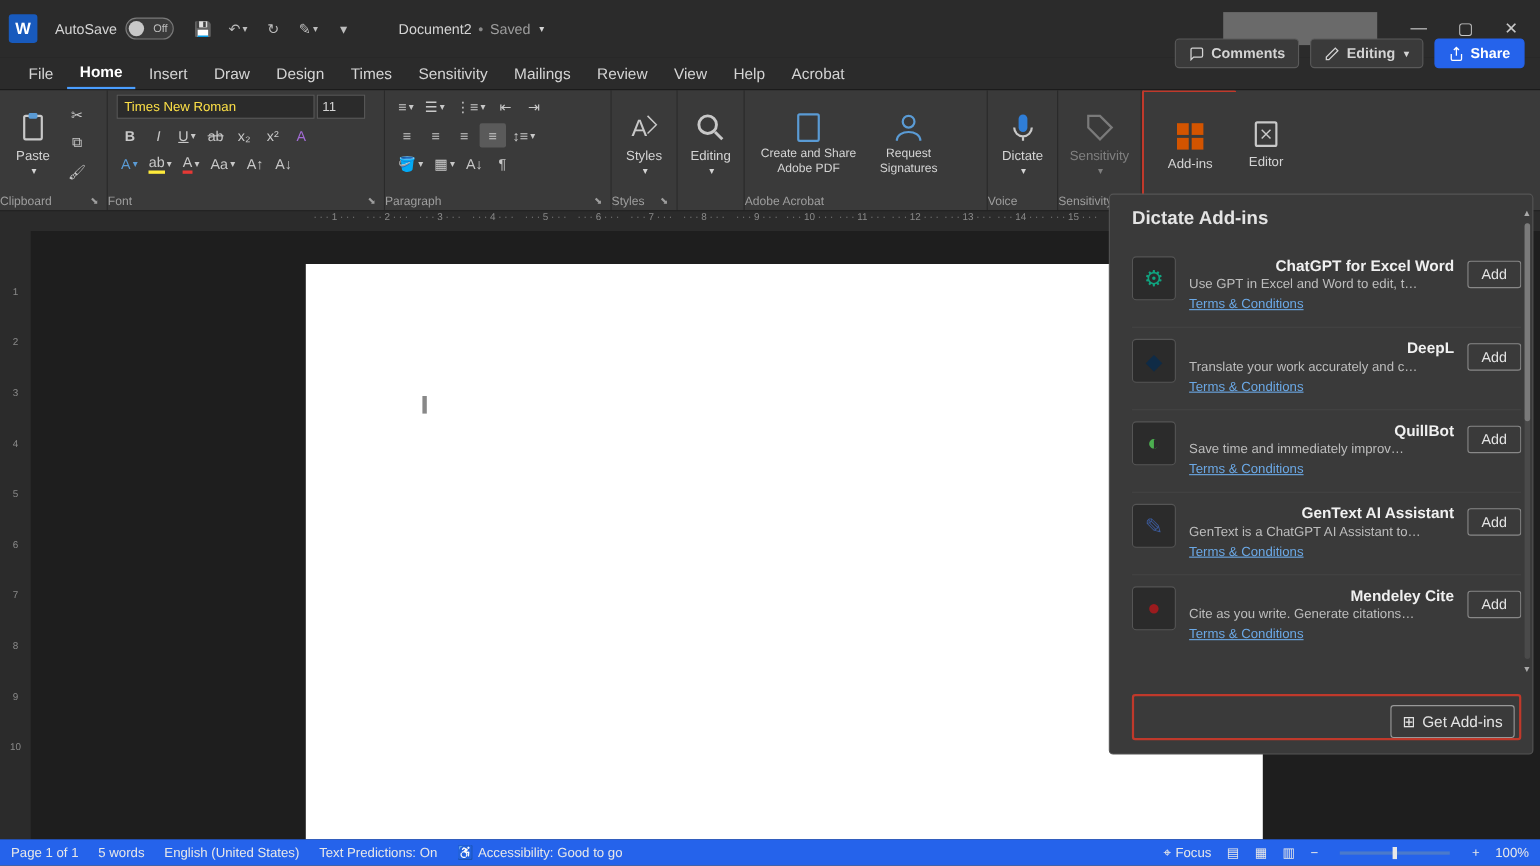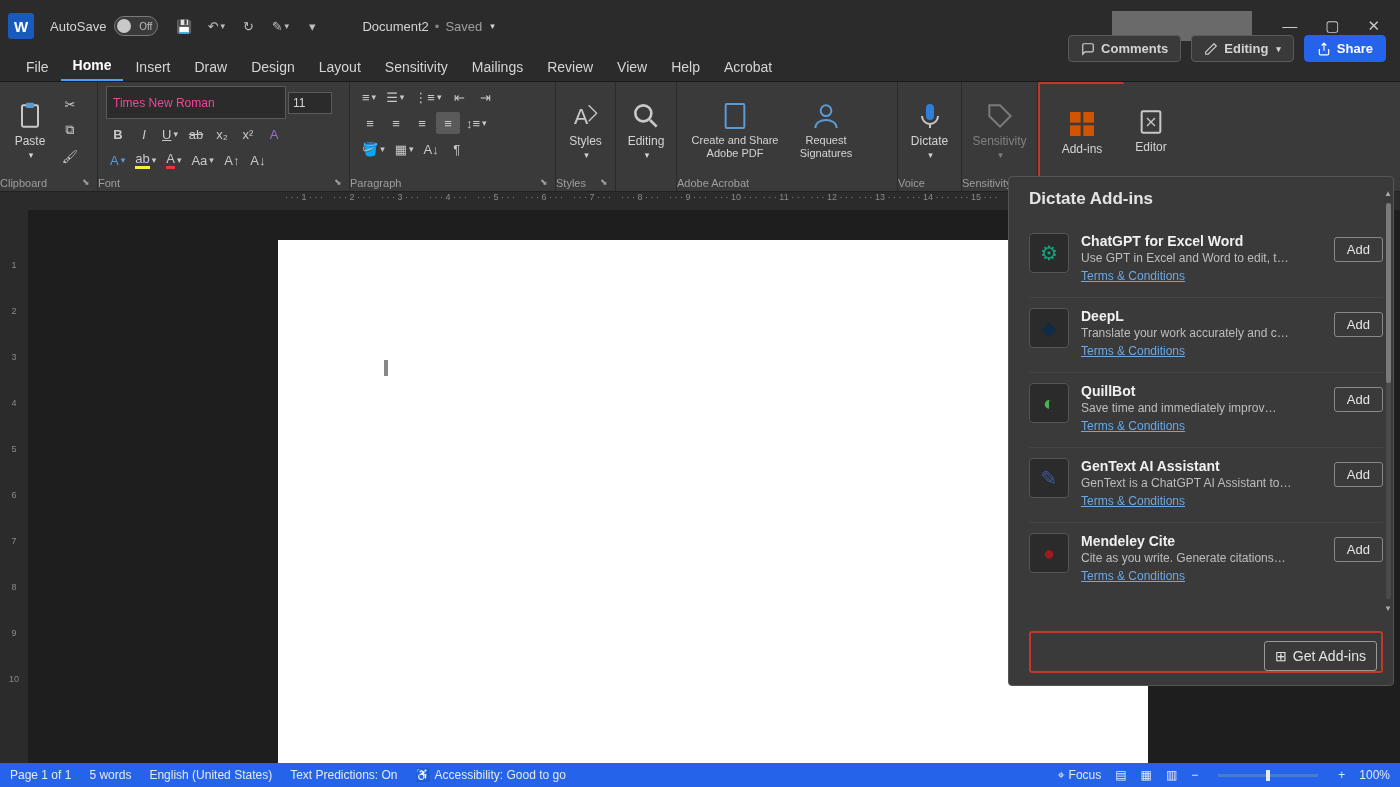--- a/index.html
+++ b/index.html
@@ -33,21 +33,21 @@
 
 .ribbon { height: 110px; background: #3a3a3a; display: flex; border-bottom: 1px solid #222; }
 .rgroup { border-right: 1px solid #2a2a2a; padding: 4px 8px 2px; display: flex; flex-direction: column; position: relative; }
 .rgroup .glabel { position: absolute; bottom: 2px; left: 0; right: 0; text-align: left; font-size: 11px; color: #9e9e9e; }
 .rgroup .launcher { position: absolute; bottom: 3px; right: 4px; width: 11px; height: 11px; font-size: 9px; color: #9e9e9e; }
 .rrow { display: flex; align-items: center; gap: 2px; }
 .bigbtn { display: flex; flex-direction: column; align-items: center; justify-content: center; color: #d4d4d4; padding: 2px 6px; cursor: pointer; font-size: 12px; gap: 2px; height: 88px; }
 .bigbtn svg { width: 32px; height: 32px; }
 .smbtn { width: 24px; height: 22px; display: flex; align-items: center; justify-content: center; color: #c8c8c8; cursor: pointer; border-radius: 2px; font-size: 13px; }
 .smbtn.broad { width: auto; padding: 0 4px; }
-.fontname { width: 180px; height: 33px; background: #2b2b2b; border: 1px solid #5a5a5a; color: #ec4899; padding: 0 6px; font-size: 12px; }
+.fontname { width: 180px; height: 22px; background: #2b2b2b; border: 1px solid #5a5a5a; color: #fde047; padding: 0 6px; font-size: 12px; }
 .fontsize { width: 44px; height: 22px; background: #2b2b2b; border: 1px solid #5a5a5a; color: #d4d4d4; padding: 0 4px; font-size: 12px; }
 .addins-highlight { border: 2px solid #c0392b; border-radius: 2px; }
 
 
 .ruler-row { height: 18px; background: #2b2b2b; display: flex; }
 .vruler-space { width: 28px; }
 .hruler { flex: 1; position: relative; color: #8a8a8a; font-size: 9px; padding-left: 252px; letter-spacing: 0; }
 .hruler span { display: inline-block; width: 48px; text-align: center; }
 
 
@@ -58,21 +58,21 @@
 .cursor { position: absolute; left: 106px; top: 120px; width: 4px; height: 16px; background: #888; }
 
 
 .addinspane { position: absolute; right: 6px; top: 176px; width: 386px; height: 510px; background: #3a3a3a; border: 1px solid #555; border-radius: 4px; padding: 12px 10px 12px 20px; display: flex; flex-direction: column; }
 .addinspane h3 { color: #e4e4e4; font-size: 17px; font-weight: 600; margin-bottom: 14px; }
 .addinlist { flex: 1; overflow-y: auto; }
 .addin-item { display: flex; gap: 12px; padding: 10px 0 14px; border-bottom: 1px solid #444; align-items: flex-start; }
 .addin-item:last-child { border-bottom: none; }
 .addin-ico { width: 40px; height: 40px; background: #2b2b2b; border: 1px solid #555; border-radius: 4px; display: flex; align-items: center; justify-content: center; font-size: 20px; flex-shrink: 0; }
 .addin-txt { flex: 1; min-width: 0; }
-.addin-txt .title { color: #f0f0f0; font-weight: 600; font-size: 14px; margin-bottom: 2px; }
+.addin-txt .title { color: #f0f0f0; font-weight: 600; font-size: 14px; margin-bottom: 2px; text-align: right; }
 .addin-txt .desc { color: #bdbdbd; font-size: 12px; white-space: nowrap; overflow: hidden; text-overflow: ellipsis; max-width: 215px; margin-bottom: 3px; }
 .addin-txt .terms { color: #6ba8e5; font-size: 12px; text-decoration: underline; cursor: pointer; }
 .addbtn { background: transparent; border: 1px solid #888; border-radius: 3px; color: #e4e4e4; padding: 4px 12px; cursor: pointer; font-size: 13px; align-self: flex-start; margin-top: 4px; }
 .get-addins-wrap { padding: 8px 4px 0; border: 2px solid #c0392b; border-radius: 3px; margin-top: 6px; display: flex; justify-content: flex-end; }
 .get-addins { background: transparent; border: 1px solid #999; border-radius: 3px; padding: 6px 10px; color: #e4e4e4; cursor: pointer; display: flex; align-items: center; gap: 6px; font-size: 14px; }
 .pane-scroll { position: absolute; right: 0; top: 12px; bottom: 72px; width: 10px; }
 .pane-scroll .track { position: absolute; top: 14px; bottom: 14px; right: 2px; width: 5px; background: #4a4a4a; border-radius: 3px; }
 .pane-scroll .thumb { position: absolute; top: 14px; right: 2px; width: 5px; height: 180px; background: #7a7a7a; border-radius: 3px; }
 .pane-scroll .up, .pane-scroll .dn { position: absolute; right: 1px; font-size: 8px; color: #aaa; }
 .pane-scroll .up { top: 0; } .pane-scroll .dn { bottom: 0; }
@@ -116,21 +116,21 @@
     <span>✕</span>
   </div>
 </div>
 
 <div class="ribbon-tabs">
   <div class="rtab">File</div>
   <div class="rtab active">Home</div>
   <div class="rtab">Insert</div>
   <div class="rtab">Draw</div>
   <div class="rtab">Design</div>
-  <div class="rtab">Layout</div>
+  <div class="rtab">Times</div>
   <div class="rtab">Sensitivity</div>
   <div class="rtab">Mailings</div>
   <div class="rtab">Review</div>
   <div class="rtab">View</div>
   <div class="rtab">Help</div>
   <div class="rtab">Acrobat</div>
   <div class="tabright">
     <div class="tbtn">
         <svg width="14" height="14" viewBox="0 0 24 24" fill="none" stroke="currentColor" stroke-width="2">
           <path d="M21 15a2 2 0 0 1-2 2H7l-4 4V5a2 2 0 0 1 2-2h14a2 2 0 0 1 2 2z"></path>

